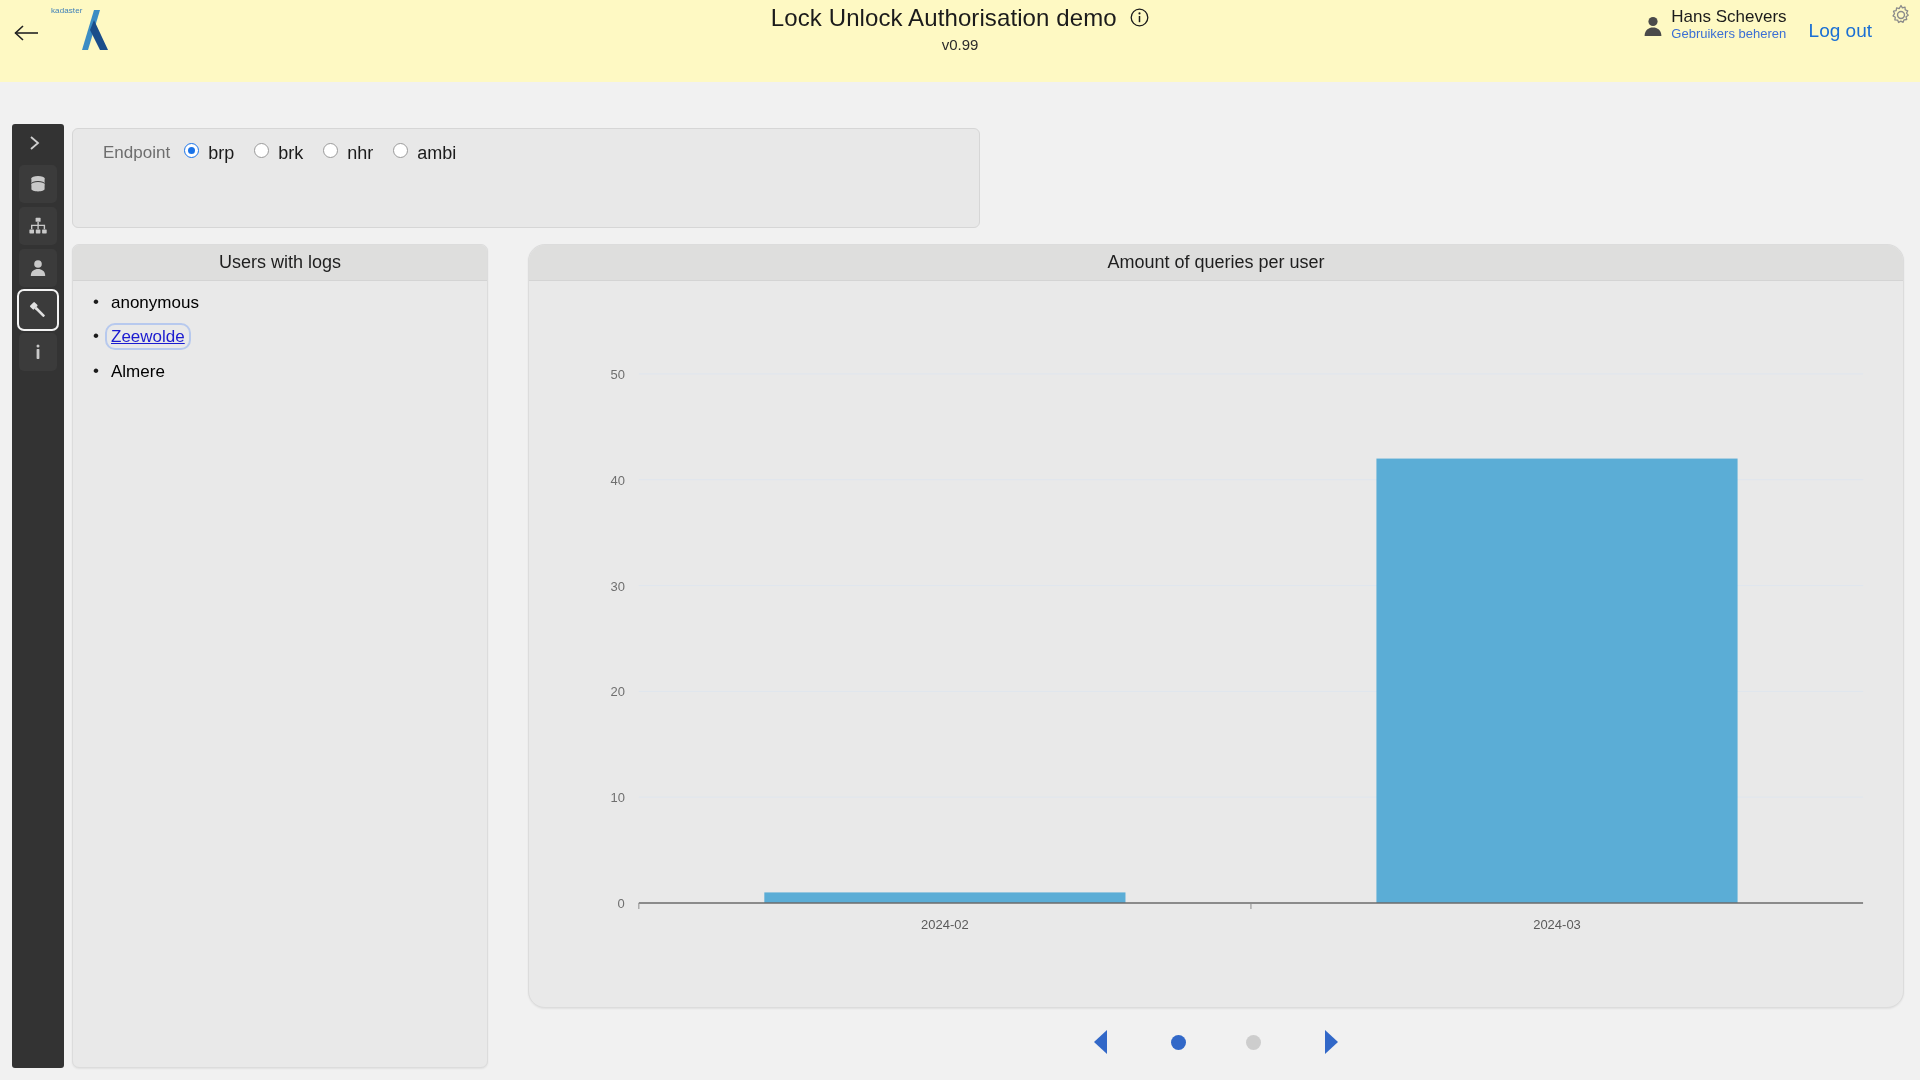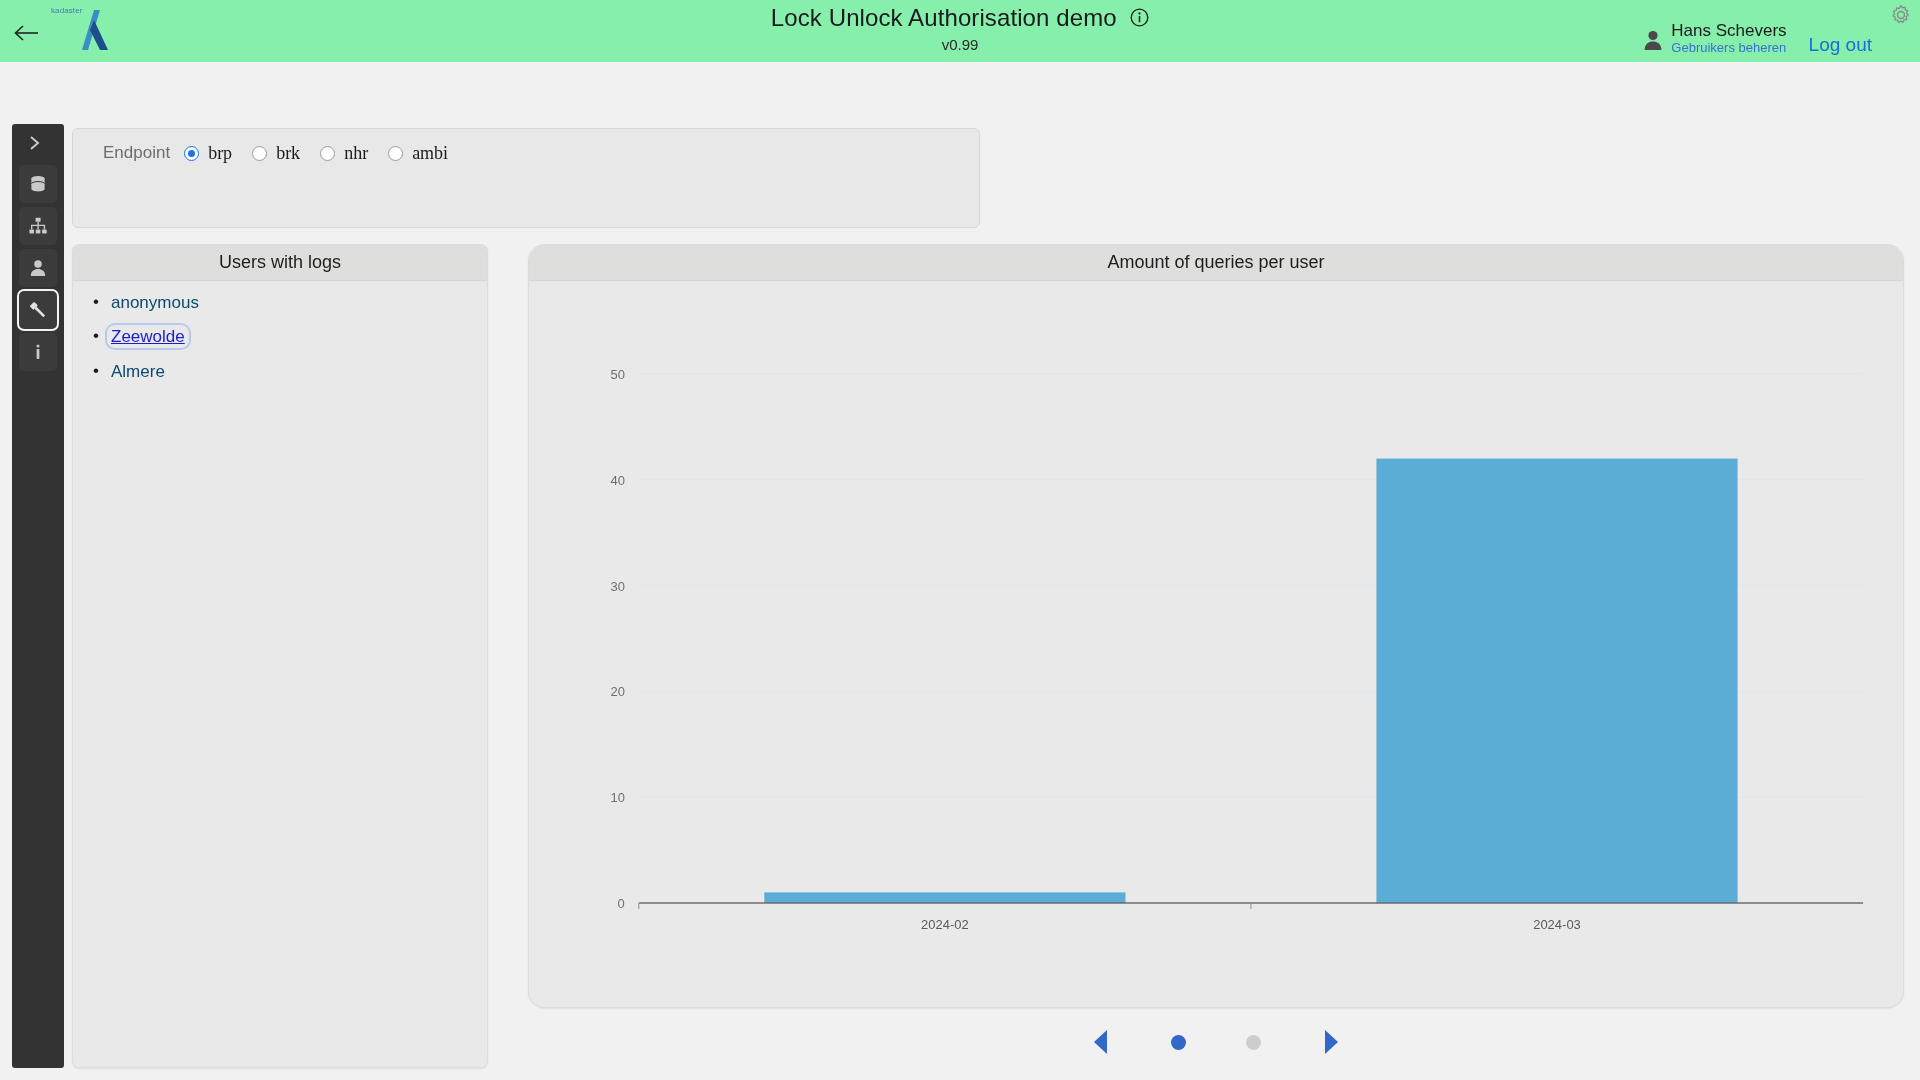--- a/index.html
+++ b/index.html
@@ -6,22 +6,22 @@
   html, body {
     width: 1920px; height: 1080px;
     font-family: "Liberation Sans", sans-serif;
     background: #ffffff;
     overflow: hidden;
   }
   .app { position: relative; width: 1920px; height: 1080px; background: #f1f1f1; }
 
   
   .topbar {
-    position: absolute; top: 0; left: 0; width: 1920px; height: 62px;
-    background: #86efac; display: flex; align-items: flex-start;
+    position: absolute; top: 0; left: 0; width: 1920px; height: 82px;
+    background: #fef9c3; display: flex; align-items: flex-start;
   }
   .back-arrow {
     position: absolute; left: 10px; top: 18px; width: 34px; height: 30px;
     display: flex; align-items: center; justify-content: center; cursor: pointer;
   }
   .logo-wrap { position: absolute; left: 48px; top: 4px; width: 90px; height: 52px; }
   .logo-word {
     position: absolute; left: 3px; top: 2px;
     font-size: 8px; color: #3d7fb8; letter-spacing: .1px;
     font-family: "Liberation Sans", sans-serif;
@@ -35,21 +35,21 @@
     vertical-align: middle; letter-spacing: .1px;
   }
   .info-icon {
     display: inline-block; vertical-align: middle; margin-left: 9px;
     position: relative; top: 1px; pointer-events: auto; cursor: pointer;
   }
   .app-version {
     display: block; margin-top: 4px; font-size: 15px; color: #2b2b2b;
   }
   .user-area {
-    position: absolute; right: 48px; top: 21px; display: flex; align-items: center;
+    position: absolute; right: 48px; top: 7px; display: flex; align-items: center;
   }
   .user-icon { width: 22px; height: 24px; margin-right: 7px; position: relative; top: 2px;}
   .user-texts { display: flex; flex-direction: column; line-height: 1.15; }
   .user-name { font-size: 17px; color: #1b1b1b; }
   .user-manage { font-size: 13px; color: #3b6fd4; cursor: pointer; }
   .logout-btn {
     margin-left: 22px; font-size: 19px; color: #1a6fd4; cursor: pointer;
     position: relative; top: 7px;
   }
   .gear-icon {
@@ -94,21 +94,21 @@
 
   
   .endpoint-panel {
     position: absolute; left: 72px; top: 128px; width: 908px; height: 100px;
     background: #e8e8e8; border: 1px solid #d6d6d6; border-radius: 6px;
   }
   .endpoint-row {
     display: flex; align-items: center; padding: 12px 0 0 30px; height: 36px;
   }
   .endpoint-label { font-size: 17px; color: #6e6e6e; margin-right: 14px; }
-  .radio-item { display: flex; align-items: center; margin-right: 20px; cursor: pointer; font-family: Liberation Serif, serif; }
+  .radio-item { display: flex; align-items: flex-start; margin-right: 20px; cursor: pointer; }
   .radio {
     width: 15px; height: 15px; border-radius: 50%; border: 1px solid #9a9a9a;
     background: #fff; display: inline-block; position: relative; margin-right: 9px;
   }
   .radio.checked { border: 1px solid #1a73e8; }
   .radio.checked::after {
     content: ""; position: absolute; left: 3px; top: 3px;
     width: 7px; height: 7px; border-radius: 50%; background: #1a73e8;
   }
   .radio-text { font-size: 18px; color: #1b1b1b; }
@@ -134,21 +134,21 @@
     display: flex; align-items: center; justify-content: center;
     font-size: 18px; color: #1e1e1e;
   }
   .users-list { list-style: none; padding: 12px 0 0 38px; }
   .users-list li {
     font-size: 17px; margin-bottom: 14px; position: relative; line-height: 1.2;
   }
   .users-list li::before {
     content: "•"; position: absolute; left: -18px; top: -1px; color: #1b1b1b; font-size: 17px;
   }
-  .user-link { color: #0c4a6e; cursor: pointer; }
+  .user-link { color: #000000; cursor: pointer; }
   .user-link.selected {
     color: #1b1bd0; text-decoration: underline; outline: 2px solid #b7c9ee;
     border-radius: 8px; padding: 2px 4px; margin-left: -4px; background: transparent;
   }
 
   
   .chart-panel {
     position: absolute; left: 528px; top: 244px; width: 1376px; height: 764px;
     background: #e9e9e9; border: 1px solid #dcdcdc; border-radius: 17px;
     overflow: hidden; box-shadow: 0 1px 2px rgba(0,0,0,.07);

